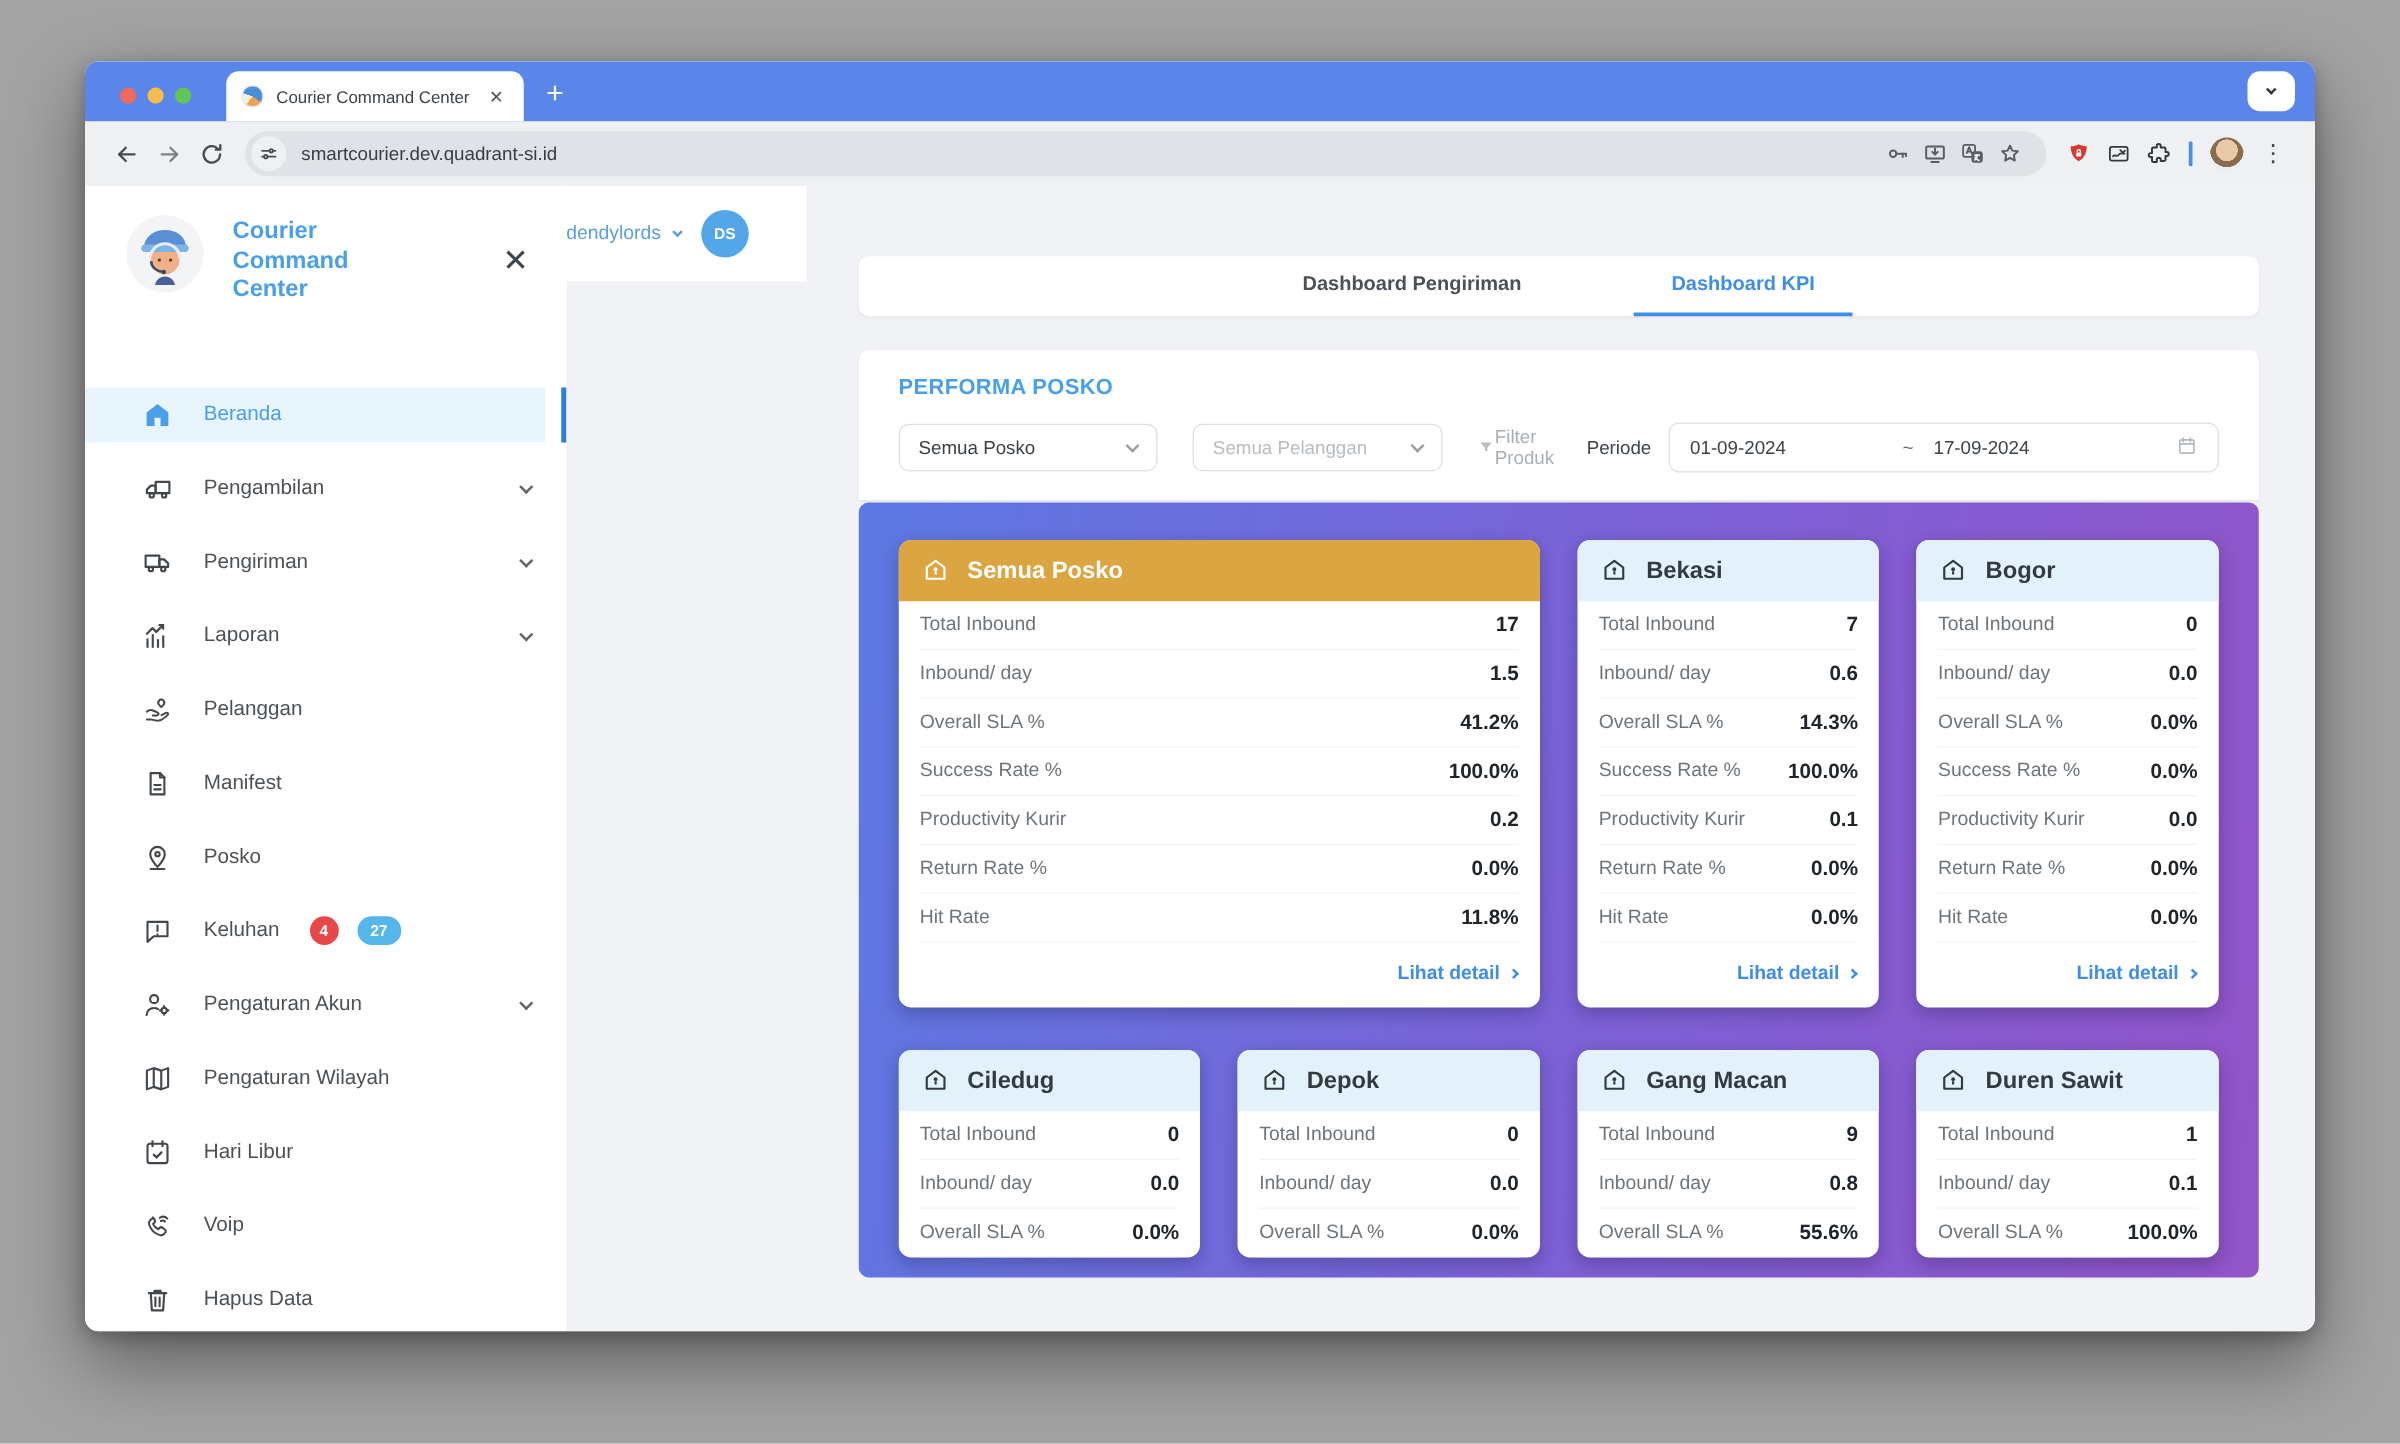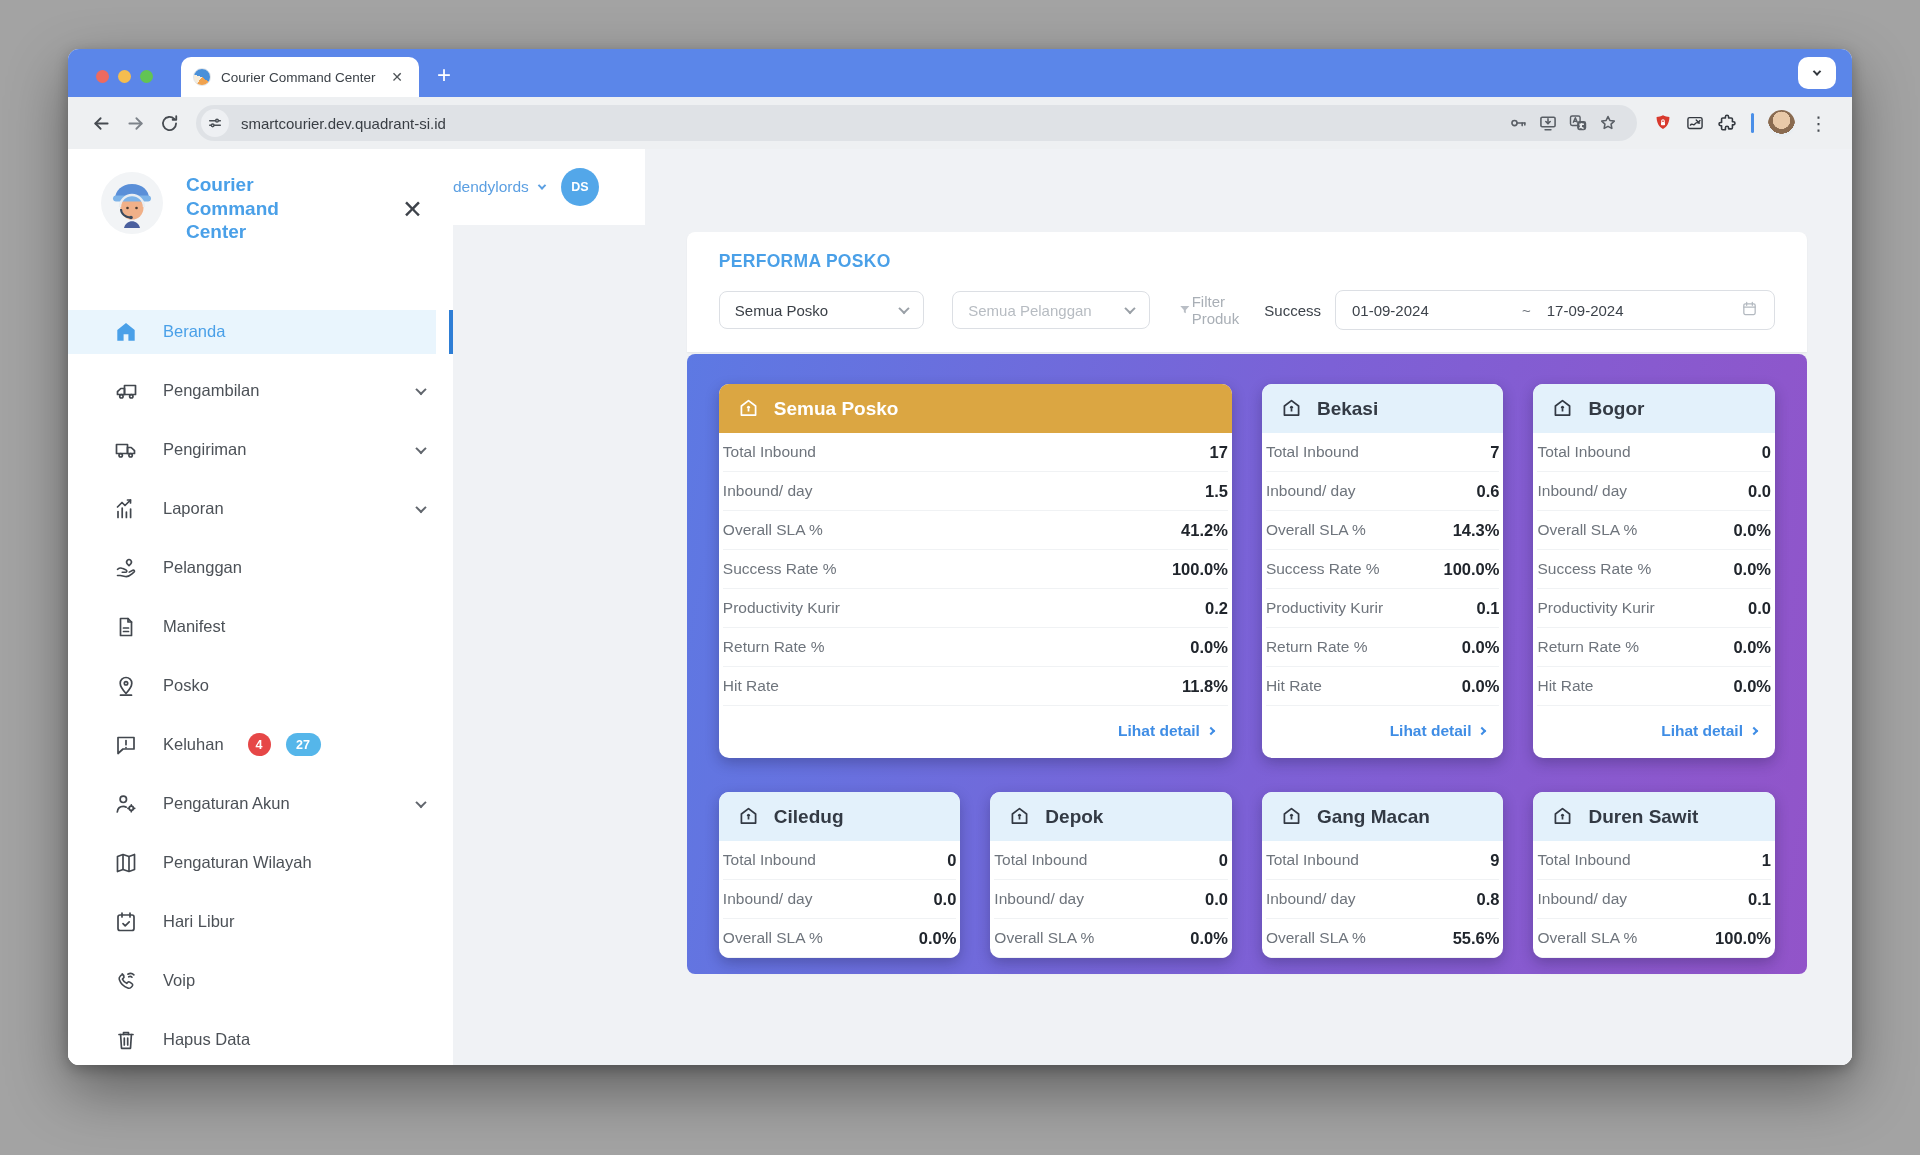--- a/index.html
+++ b/index.html
@@ -117,21 +117,21 @@
   .gradient { margin-top:2px; border-radius:8px; height:620px;
               background:linear-gradient(101deg, #5d79e3 0%, #7c61d6 52%, #9254c9 100%);
               padding:30px 32px 0; display:grid; grid-template-columns:repeat(4,1fr);
               gap:34px 30px; align-content:start; align-items:start; }
   .kcard { background:#fff; border-radius:10px; overflow:hidden; box-shadow:0 5px 14px rgba(18,18,50,.28); }
   .kcard.wide { grid-column:span 2; }
   .khead { height:49px; display:flex; align-items:center; gap:14px; padding:0 18px; font-size:19px; font-weight:bold; }
   .khead.orange { background:#dba642; color:#fff; }
   .khead.blue { background:#e3f1fb; color:#333a44; }
   .khead svg { width:23px; height:23px; }
-  .kbody { padding:0 4px; }
+  .kbody { padding:0 17px; }
   .krow { height:39px; display:flex; align-items:center; justify-content:space-between; border-bottom:1px solid #f0f2f4; }
   .klabel { color:#6e747c; font-size:15.5px; }
   .kval { color:#20252c; font-weight:bold; font-size:16.5px; }
   .kfoot { display:flex; justify-content:flex-end; align-items:center; gap:8px;
            padding:16px 18px 18px; color:#3f8de5; font-weight:bold; font-size:15.5px; }
 </style>
 </head>
 <body>
 
 <div class="stage">
@@ -395,40 +395,44 @@
         <div class="main-header">
           <span class="username">
             <span>dendylords</span>
             <span class="chev small"></span>
           </span>
           <span class="user-avatar">DS</span>
         </div>
 
         <div class="main-scroll">
 
+          <div class="tabs-card">
+            <span class="tabbtn">Dashboard Pengiriman</span>
+            <span class="tabbtn active">Dashboard KPI</span>
+          </div>
 
           <div class="performa-card">
             <div class="performa-heading">PERFORMA POSKO</div>
             <div class="filters">
               <div class="select posko">
                 <span>Semua Posko</span>
                 <span class="chev"></span>
               </div>
               <div class="select pelanggan">
                 <span>Semua Pelanggan</span>
                 <span class="chev"></span>
               </div>
               <div class="filter-produk">
                 <svg width="16" height="16" viewBox="0 0 24 24">
                     <path d="M4 5h16l-6.3 7.2v5.6l-3.4-1.9v-3.7z" fill="#b9bec5"></path>
                   </svg>
                 <span>Filter Produk</span>
               </div>
               <div class="periode">
-                <span class="periode-label">Success</span>
+                <span class="periode-label">Periode</span>
                 <div class="datebox">
                   <span class="date-from">01-09-2024</span>
                   <span class="date-tilde">~</span>
                   <span>17-09-2024</span>
                   <span class="date-cal">
                     <svg width="17" height="17" viewBox="0 0 24 24" fill="none" stroke="currentColor" stroke-width="1.8" stroke-linecap="round">
                         <rect x="4" y="5.5" width="16" height="15" rx="2"></rect>
                         <path d="M8 3.5v4"></path>
                         <path d="M16 3.5v4"></path>
                         <path d="M4 10h16"></path>

